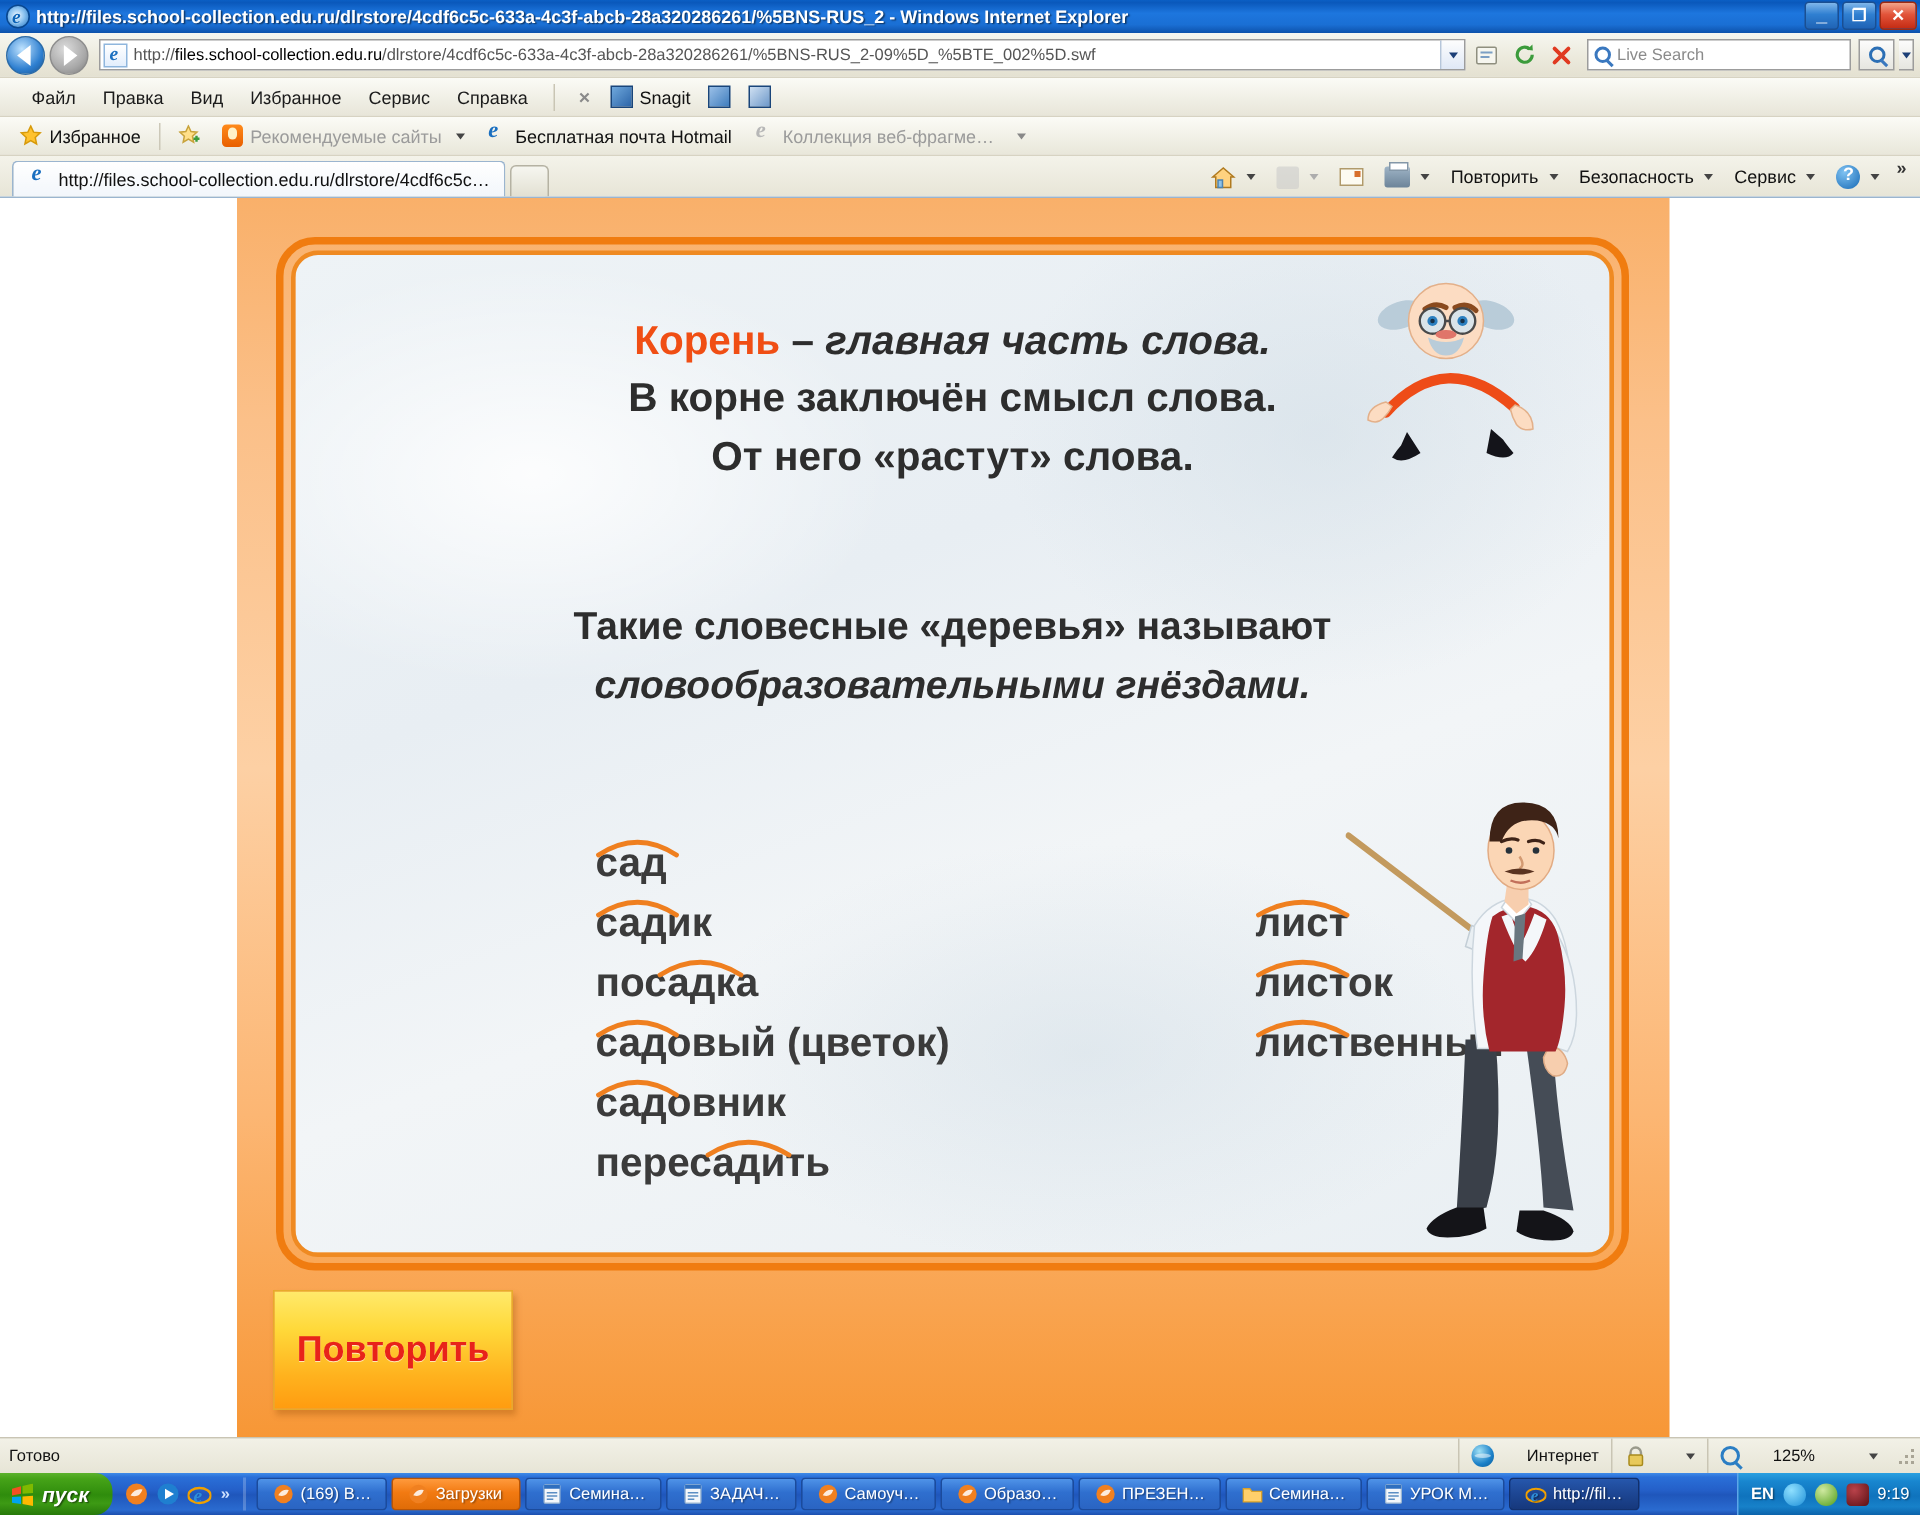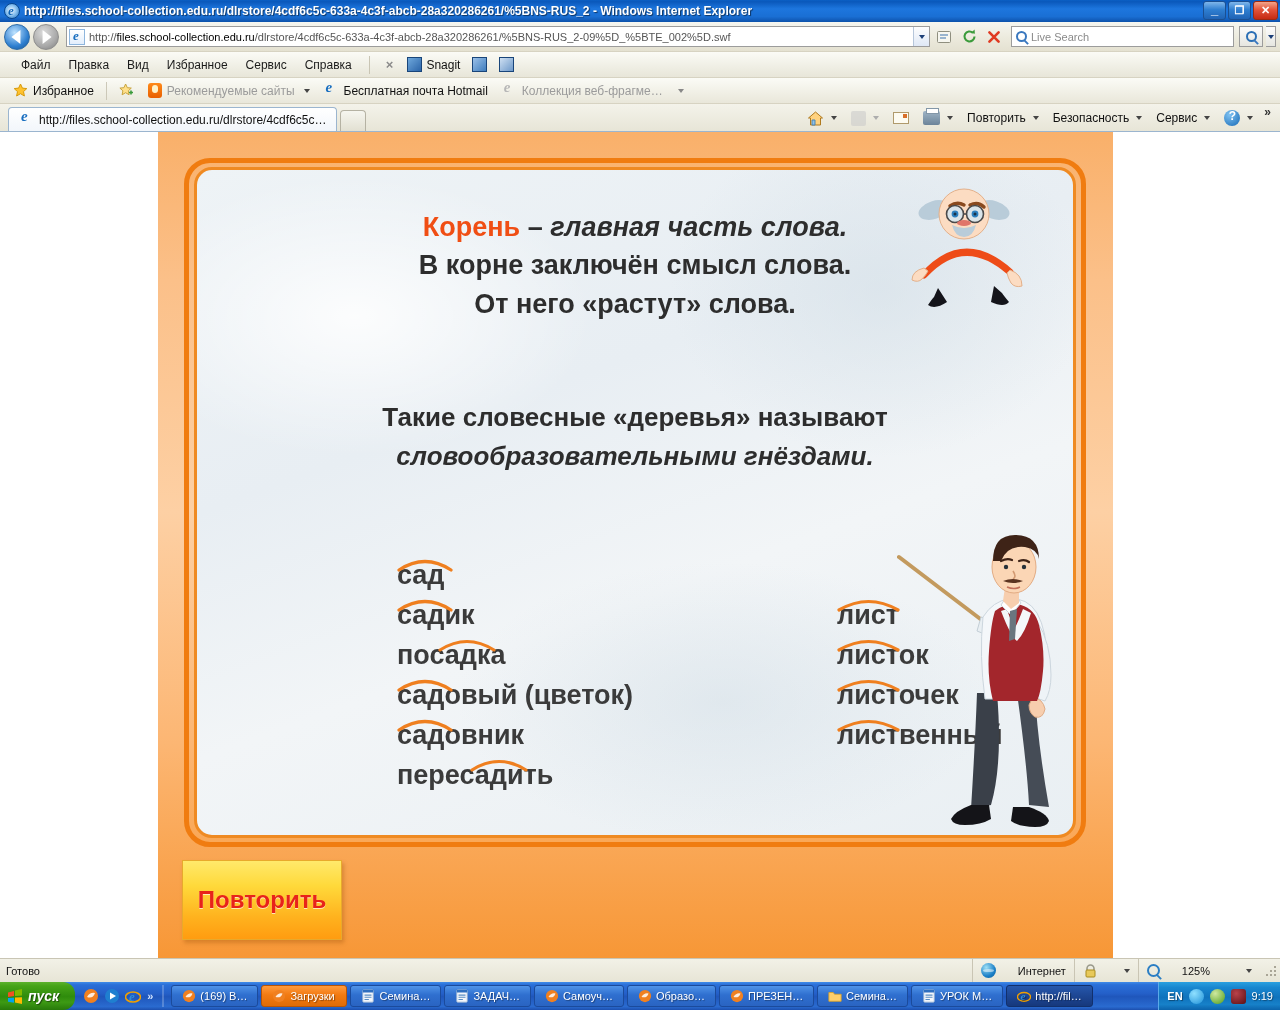--- a/index.html
+++ b/index.html
@@ -61,21 +61,21 @@
     background:linear-gradient(180deg,#fff,#e3eefc); border:1px solid #8fb6dd;}
   .addr-ico:after{content:"e";position:absolute;left:3px;top:-2px;font:italic bold 13px "Liberation Serif",serif;color:#1a6fc0;}
   .addr-txt{ font-size:11px; color:#555; white-space:nowrap; overflow:hidden; flex:1 1 auto;}
   .addr-txt b{ color:#000; font-weight:normal;}
   .addr-drop{ width:16px; height:19px; flex:0 0 auto;
     background:linear-gradient(180deg,#fdfdfd,#dfe8f6); border-left:1px solid #b6c6da;
     display:flex;align-items:center;justify-content:center;}
   .caret{ width:0;height:0;border-left:3.5px solid transparent;border-right:3.5px solid transparent;border-top:4px solid #1c3f77;}
   .nav-ic{ width:22px;height:22px;flex:0 0 auto; position:relative; border-radius:3px;}
   .searchwrap{
-    width:223px;height:21px;background:#fff;border:1px solid #9c9c9c;display:flex;align-items:center;
+    width:176px;height:21px;background:#fff;border:1px solid #9c9c9c;display:flex;align-items:center;
     margin-left:3px;
   }
   .searchwrap .mag{ margin:0 4px 0 4px; }
   .search-ph{ font-size:11px; color:#8a8a8a; }
   .search-go{
     width:24px;height:21px;margin-left:2px;border:1px solid #9c9c9c;
     background:linear-gradient(180deg,#fcfcfc,#e6e6e0);
     display:flex;align-items:center;justify-content:center;
   }
   .mag{
@@ -516,25 +516,20 @@
             </span><span class="w">лист</span></div>
           <div class="wordline"><span class="arc" style="left: 0px;">
               <svg width="63" height="15" viewBox="0 0 63 15">
                 <path d="M2 13 Q 31.5 -4 61 13" fill="none" stroke="#ef7f1f" stroke-width="3.2" stroke-linecap="round"></path>
               </svg>
             </span><span class="w">листок</span></div>
           <div class="wordline"><span class="arc" style="left: 0px;">
               <svg width="63" height="15" viewBox="0 0 63 15">
                 <path d="M2 13 Q 31.5 -4 61 13" fill="none" stroke="#ef7f1f" stroke-width="3.2" stroke-linecap="round"></path>
               </svg>
-            </span><span class="w">листочек</span></div>
-          <div class="wordline"><span class="arc" style="left: 0px;">
-              <svg width="63" height="15" viewBox="0 0 63 15">
-                <path d="M2 13 Q 31.5 -4 61 13" fill="none" stroke="#ef7f1f" stroke-width="3.2" stroke-linecap="round"></path>
-              </svg>
             </span><span class="w">лиственный</span></div>
         </div>
 
       <div class="teacher">
         <svg width="190" height="318" viewBox="0 0 190 318">
 
           <path d="M2 32 L86 96" stroke="#c39a5e" stroke-width="4" stroke-linecap="round"></path>
 
           <path d="M84 92 q20 6 32 18 l-4 14 q-20 -14 -32 -18z" fill="#e9eff3" stroke="#c3ced6"></path>
 

